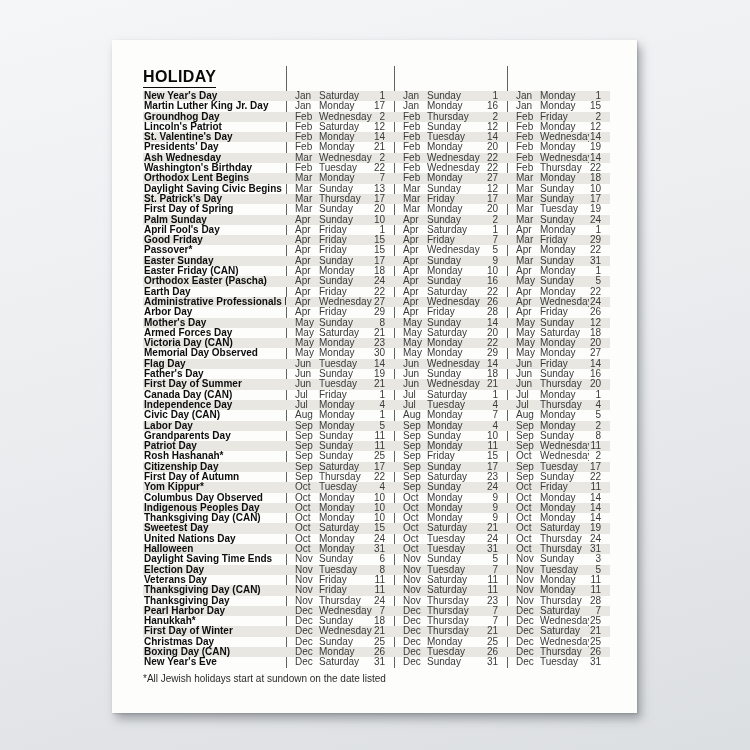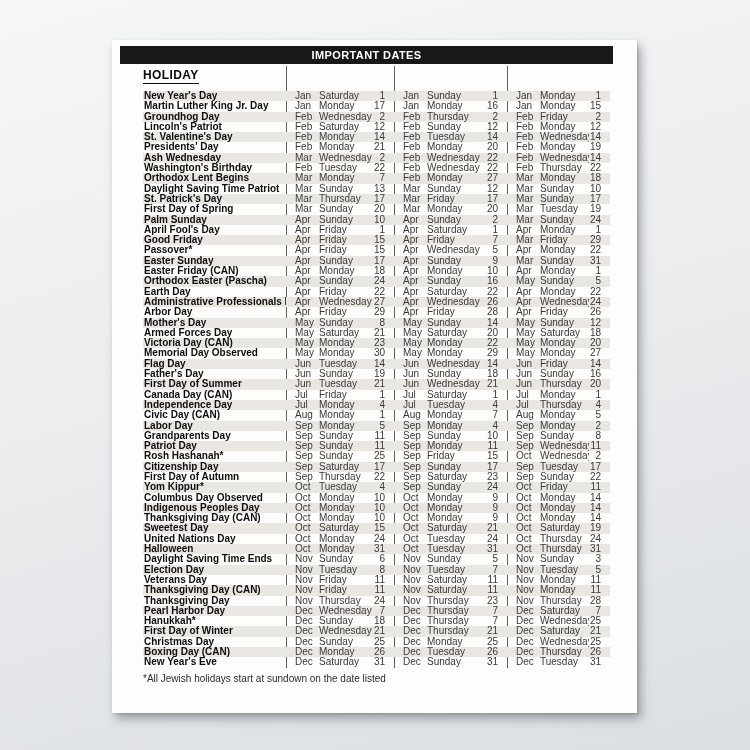--- a/index.html
+++ b/index.html
@@ -4,21 +4,21 @@
 <style>
   html,body{margin:0;padding:0;}
   body{width:750px;height:750px;font-family:"Liberation Sans",sans-serif;}
   .stage{position:relative;width:750px;height:750px;overflow:hidden;
     background:linear-gradient(165deg,#f5f6f7 0%,#ebedef 45%,#dcdfe2 100%);}
   .page{position:absolute;left:112px;top:40px;width:525px;height:673px;background:#fdfdfc;
     box-shadow:4px 6px 9px rgba(90,95,103,0.5),1px 1px 2px rgba(0,0,0,0.18);}
   .header-bar{position:absolute;left:8px;top:6px;width:493px;height:18px;background:#181818;
     display:flex;align-items:center;justify-content:center;}
   .header-bar span{color:#ffffff;font-weight:bold;font-size:11px;letter-spacing:0.4px;}
-  .holiday-title{position:absolute;left:31px;top:28px;font-size:12px;font-weight:bold;color:#0a0a0a;
+  .holiday-title{position:absolute;left:31px;top:28px;font-size:16px;font-weight:bold;color:#0a0a0a;
     letter-spacing:0.4px;border-bottom:1.6px solid #0a0a0a;padding-bottom:1px;display:inline-block;text-align:right;}
   .vsep{position:absolute;top:26px;width:1px;height:602px;background:#5c665f;}
   .vsep.s1{left:174px;}
   .vsep.s2{left:282px;}
   .vsep.s3{left:395px;}
   .table{position:absolute;left:31px;top:51px;width:467px;}
   .row{display:flex;height:10.3px;line-height:10.5px;font-size:10px;color:#3a3a3a;}
   .row.shaded{background:#e8e7e2;}
   .cell-name{width:143px;font-weight:bold;color:#0d0d0d;padding-left:1px;box-sizing:border-box;
     white-space:nowrap;overflow:hidden;}
@@ -29,23 +29,20 @@
   .m{width:24px;flex:none;}
   .w{flex:1;overflow:hidden;}
   .d{flex:none;min-width:12px;text-align:right;}
   .footnote{position:absolute;left:31px;top:633px;font-size:10px;color:#2c2c2c;}
 </style>
 </head>
 <body>
 
 <div class="stage">
   <div class="page">
-    <div class="header-bar">
-      <span>IMPORTANT DATES</span>
-    </div>
     <div class="holiday-title">HOLIDAY</div>
     <div class="vsep s1"></div>
     <div class="vsep s2"></div>
     <div class="vsep s3"></div>
     <div class="table" id="table-body">
         <div class="row shaded">
           <div class="cell-name">New Year's Day</div>
           <div class="cell-date c0">
             <span class="m">Jan</span>
             <span class="w">Saturday</span>
@@ -200,21 +197,21 @@
             <span class="w">Monday</span>
             <span class="d">27</span>
           </div>
           <div class="cell-date c2">
             <span class="m">Mar</span>
             <span class="w">Monday</span>
             <span class="d">18</span>
           </div>
         </div>
         <div class="row">
-          <div class="cell-name">Daylight Saving Time Patriot</div>
+          <div class="cell-name">Daylight Saving Civic Begins</div>
           <div class="cell-date c0">
             <span class="m">Mar</span>
             <span class="w">Sunday</span>
             <span class="d">13</span>
           </div>
           <div class="cell-date c1">
             <span class="m">Mar</span>
             <span class="w">Sunday</span>
             <span class="d">12</span>
           </div>

